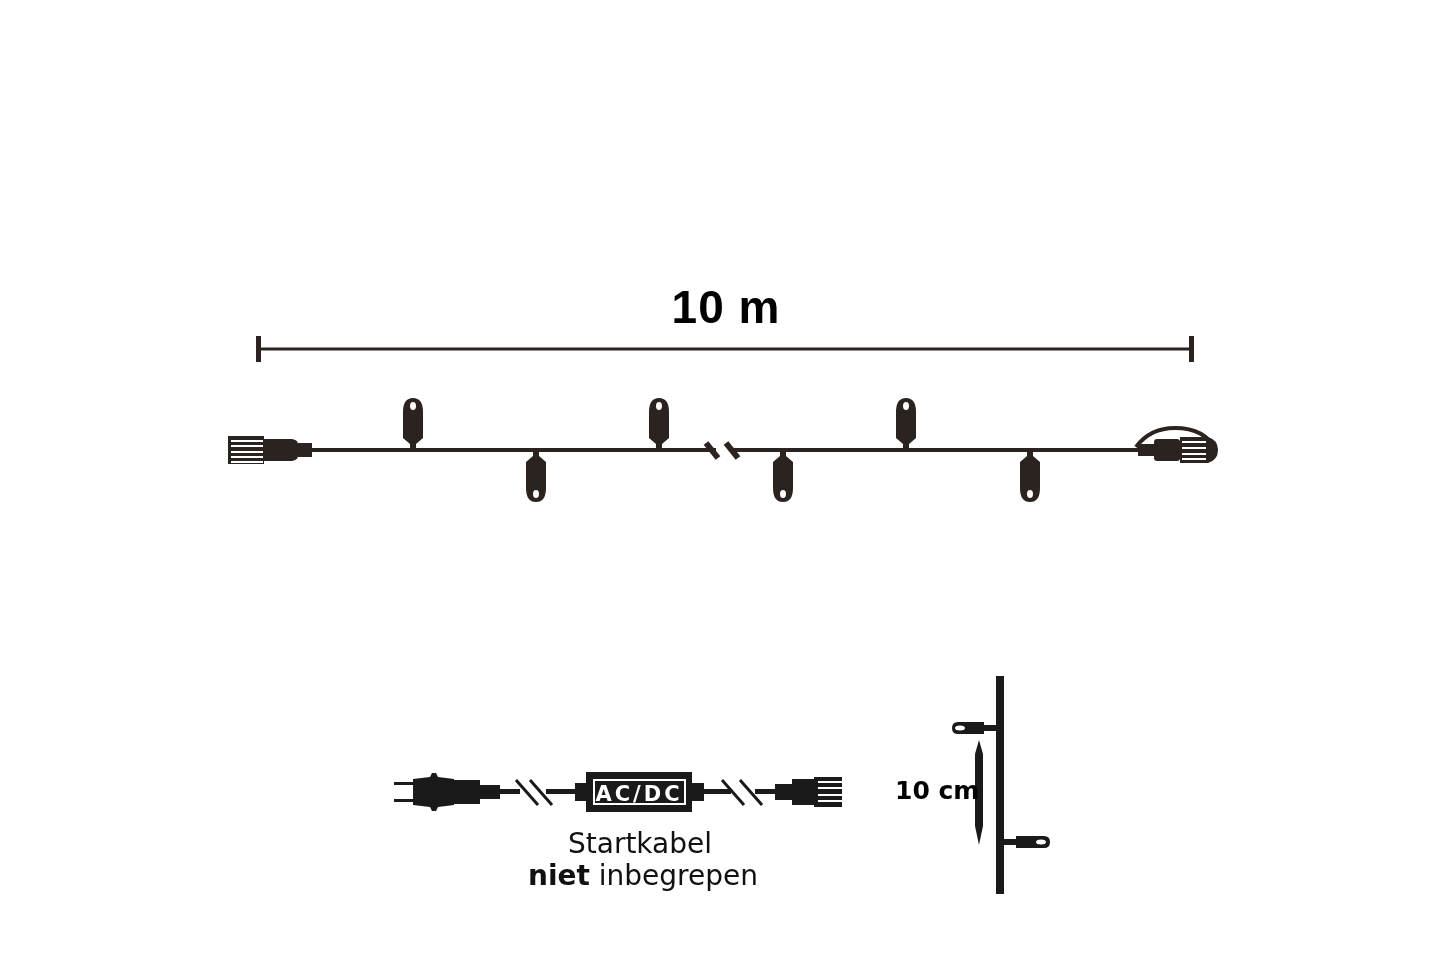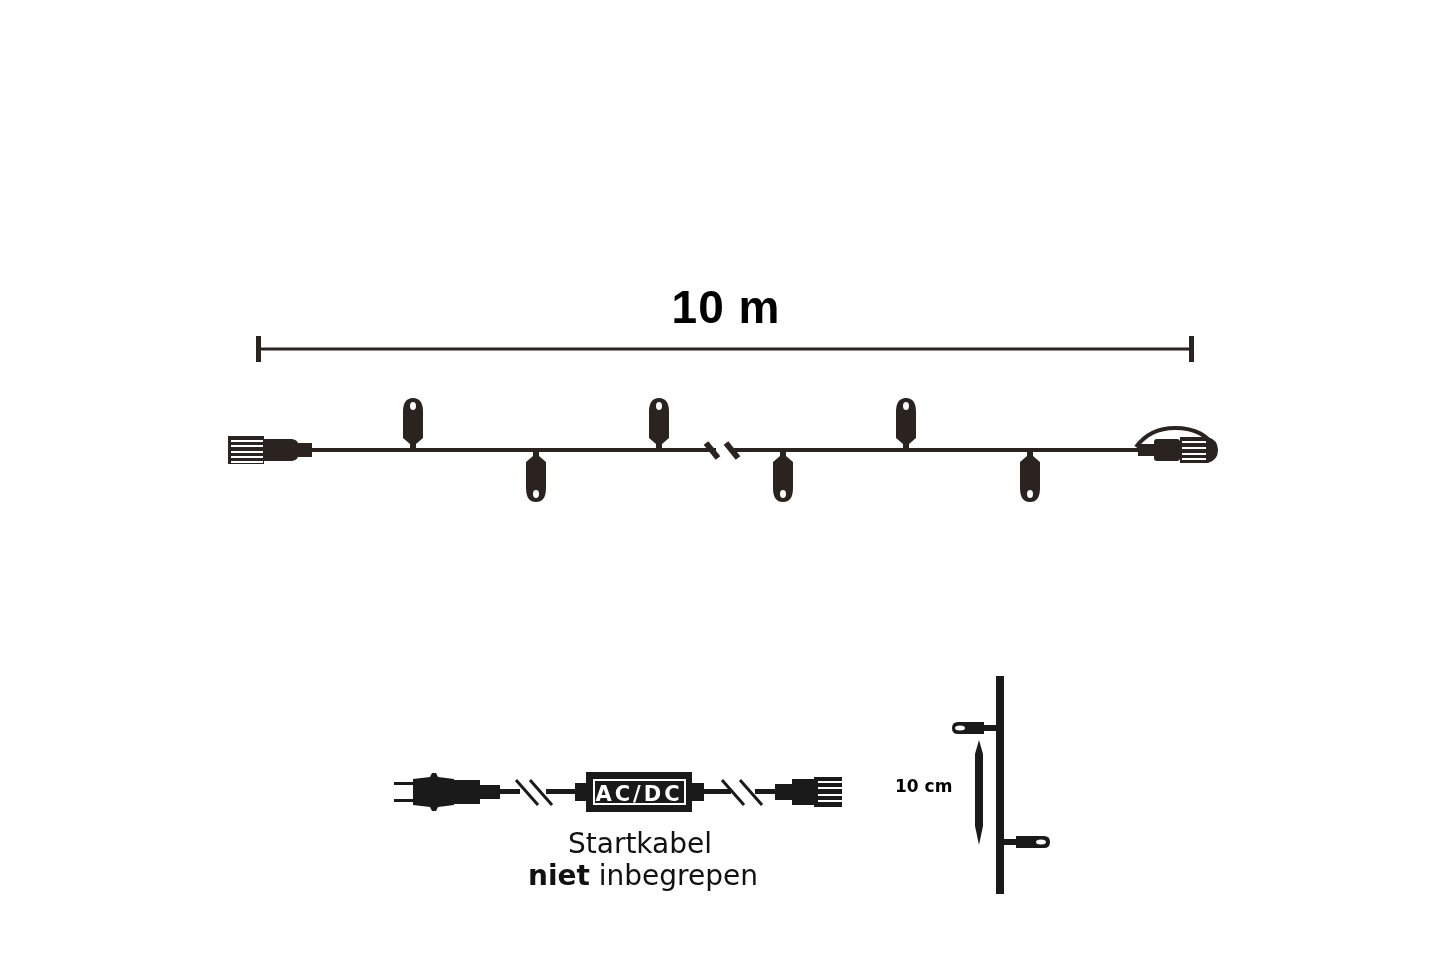--- a/index.html
+++ b/index.html
@@ -1,20 +1,20 @@
 <!DOCTYPE html>
 <html><head>
 <meta charset="utf-8">
 <style>
   html, body { margin: 0; padding: 0; background: #ffffff; }
   body { width: 1445px; height: 964px; position: relative; overflow: hidden; font-family: "DejaVu Sans", sans-serif; }
   .diagram { position: absolute; left: 0; top: 0; width: 1445px; height: 964px; }
   .label { position: absolute; color: #000; white-space: nowrap; }
   .length-label { left: 0; width: 1452px; top: 280px; text-align: center; font-size: 46px; font-weight: bold; font-family: "Liberation Sans", sans-serif; letter-spacing: 1px; }
-  .spacing-label { left: 895px; top: 776px; font-size: 17px; font-weight: bold; font-family: "DejaVu Sans", sans-serif; }
+  .spacing-label { left: 895px; top: 776px; font-size: 25px; font-weight: bold; font-family: "DejaVu Sans", sans-serif; }
   .caption { left: 440px; width: 400px; top: 828px; text-align: center; font-size: 28px; line-height: 32px; font-family: "DejaVu Sans", sans-serif; color: #111; }
   .caption b { font-weight: bold; margin-left: 6px; }
   .acdc-text { font-family: "DejaVu Sans", sans-serif; font-weight: bold; }
 </style>
 </head>
 <body>
 
 <div class="diagram">
   <svg width="1445" height="964" viewBox="0 0 1445 964" xmlns="http://www.w3.org/2000/svg">
 

